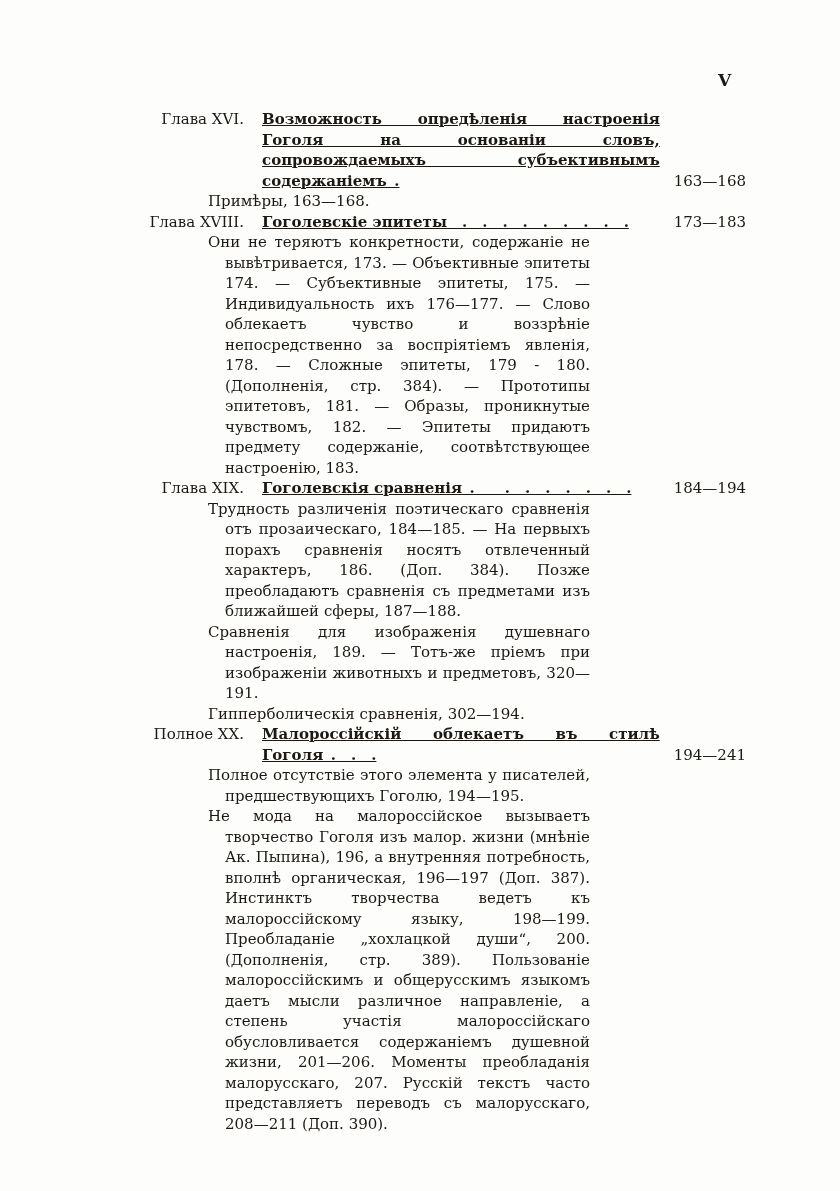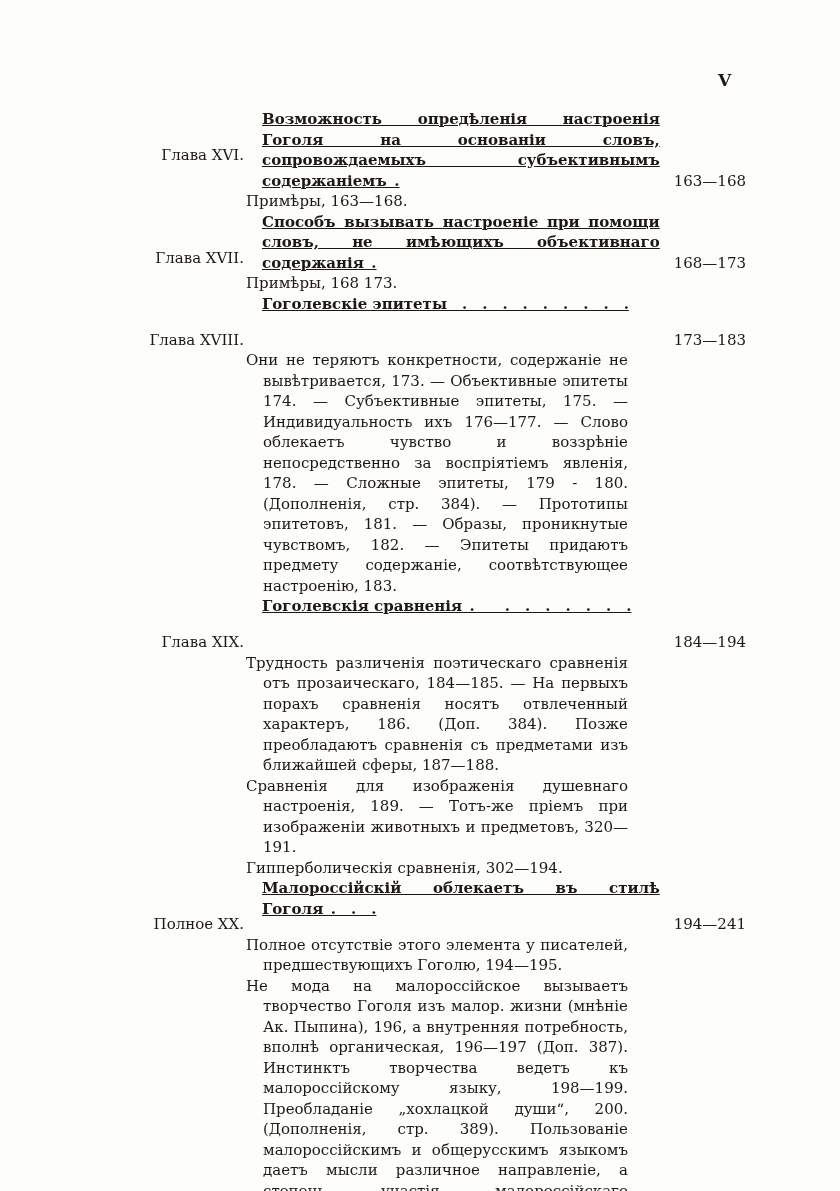--- a/index.html
+++ b/index.html
@@ -31,36 +31,35 @@
     left: 128px;
     width: 618px;
   }
   .entry { margin: 0; }
   .entry-row { display: flex; align-items: flex-start; }
   .chapter-label {
     flex: 0 0 116px;
     padding-right: 18px;
     text-align: right;
     white-space: nowrap;
-    margin-top: 36px;
   }
   .chapter-title {
     flex: 1 1 auto;
     font-weight: 700;
     text-align: justify;
     padding-right: 14px;
     text-decoration: underline;
   }
   .page-range {
     flex: 0 0 70px;
     text-align: center;
     align-self: flex-end;
     white-space: nowrap;
   }
-  .notes { margin-left: 118px; width: 382px; }
+  .notes { margin-left: 80px; width: 382px; }
   .notes p {
     margin: 0;
     padding-left: 17px;
     text-indent: -17px;
     text-align: justify;
   }
 </style>
 </head>
 <body>
 
@@ -74,30 +73,20 @@
       <div class="entry-row">
         <div class="chapter-label">Глава XVI.</div>
         <div class="chapter-title">Возможность опредѣленія настроенія Гоголя на основаніи словъ, сопровождаемыхъ субъективнымъ содержаніемъ .</div>
         <div class="page-range">163—168</div>
       </div>
       <div class="notes">
         <p>Примѣры, 163—168.</p>
       </div>
     </div>
 
-    <div class="entry">
-      <div class="entry-row">
-        <div class="chapter-label">Глава XVII.</div>
-        <div class="chapter-title">Способъ вызывать настроеніе при помощи словъ, не имѣющихъ объективнаго содержанія .</div>
-        <div class="page-range">168—173</div>
-      </div>
-      <div class="notes">
-        <p>Примѣры, 168 173.</p>
-      </div>
-    </div>
 
     <div class="entry">
       <div class="entry-row">
         <div class="chapter-label">Глава XVIII.</div>
         <div class="chapter-title">Гоголевскіе эпитеты .  .  .  .  .  .  .  .  .</div>
         <div class="page-range">173—183</div>
       </div>
       <div class="notes">
         <p>Они не теряютъ конкретности, содержаніе не вывѣтривается, 173. — Объективные эпитеты 174. — Субъективные эпитеты, 175. — Индивидуальность ихъ 176—177. — Слово облекаетъ чувство и воззрѣніе непосредственно за воспріятіемъ явленія, 178. — Сложные эпитеты, 179 - 180. (Дополненія, стр. 384). — Прототипы эпитетовъ, 181. — Образы, проникнутые чувствомъ, 182. — Эпитеты придаютъ предмету содержаніе, соотвѣтствующее настроенію, 183.</p>
       </div>

